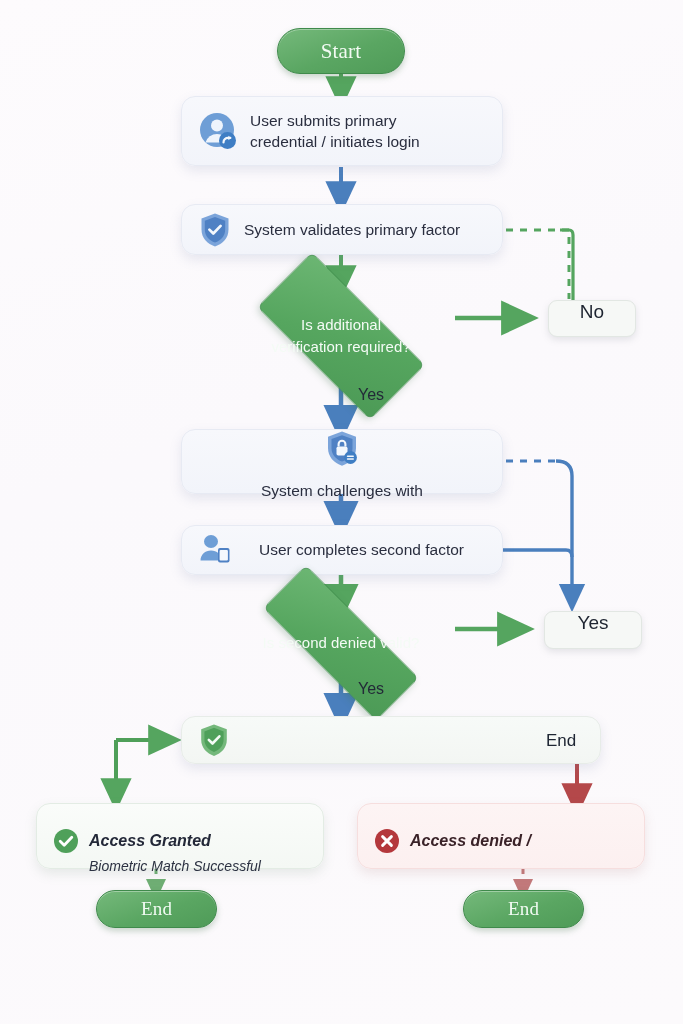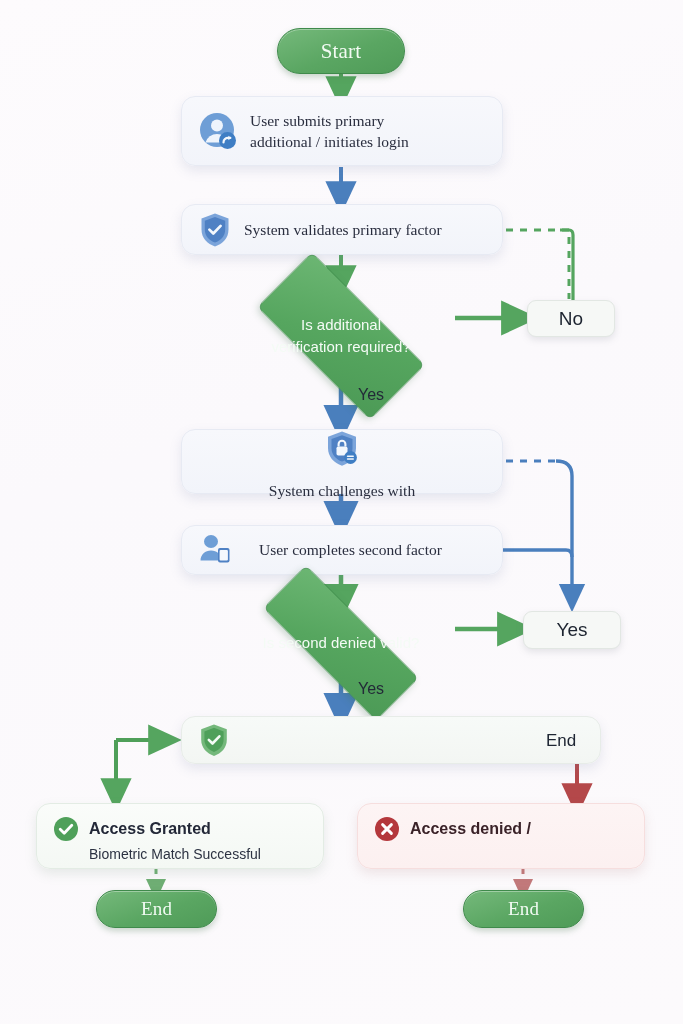--- a/index.html
+++ b/index.html
@@ -46,34 +46,34 @@
     border: 1px solid #e7eaf3;
     box-shadow: 0 5px 12px rgba(120,130,165,.16);
     padding: 0 16px;
     gap: 12px;
   }
   .card .txt {
     color: #2a2e3f;
     font-size: 15.5px;
     line-height: 1.38;
     font-weight: 500;
-    font-family: Liberation Serif, serif;
   }
 
   
   .labelbox {
     display: flex;
-    align-items: center;
+    align-items: flex-start;
     justify-content: center;
     border-radius: 9px;
     background: #f6f8f6;
     border: 1px solid #e2e7e3;
     box-shadow: 0 3px 7px rgba(120,130,140,.18);
     color: #1d2430;
     font-size: 19px;
+    margin-left: 21px;
   }
 
   
   .diamond-wrap { position: absolute; }
   .diamond {
     position: absolute;
     inset: 0;
     background: linear-gradient(150deg, #6cb673 0%, #56a65f 50%, #4c9a56 100%);
     border: 1px solid #3e8a4a;
     border-radius: 10px;
@@ -90,23 +90,24 @@
     color: #f4fbf5;
     font-size: 15px;
     line-height: 1.45;
     pointer-events: none;
   }
 
   
   .result {
     display: block;
     border-radius: 14px;
-    padding: 12px 16px 15px 16px;
+    padding: 24px 16px 15px 16px;
     box-sizing: border-box;
     position: absolute;
+    font-style: italic;
   }
   .result.ok {
     background: linear-gradient(180deg,#fafcfa 0%, #f4f8f4 100%);
     border: 1px solid #e3ece4;
     box-shadow: 0 5px 12px rgba(120,150,125,.16);
   }
   .result.bad {
     background: linear-gradient(180deg,#fdf4f4 0%, #fcf0f0 100%);
     border: 1px solid #f6dede;
     box-shadow: 0 5px 12px rgba(170,120,120,.16);
@@ -244,21 +245,21 @@
     <svg class="ico" width="40" height="40" viewBox="0 0 40 40">
       <circle cx="19" cy="19" r="17" fill="#6e9ed6"></circle>
       <circle cx="19" cy="14.5" r="6" fill="#eef4fc"></circle>
       <path d="M7.5 31.5a12 12 0 0 1 23 0z" fill="#eef4fc"></path>
       <circle cx="29.5" cy="29.5" r="8.5" fill="#3f7ec4"></circle>
       <path d="M25.5 31.5c0-3 2.2-4.6 4.6-4.6h2.2" stroke="#f2f7fd" stroke-width="2.2" fill="none" stroke-linecap="round"></path>
       <path d="M30.4 24.8l2.9 2.2-2.9 2.2z" fill="#f2f7fd"></path>
     </svg>
     <div>
       <div class="txt">User submits primary</div>
-      <div class="txt">additional / initiates login</div>
+      <div class="txt">credential / initiates login</div>
     </div>
   </div>
 
   <div class="node card" style="left:181px; top:204px; width:322px; height:51px;">
     <svg class="ico" width="34" height="36" viewBox="0 0 34 36">
       <path d="M17 1.5l13.5 5v11c0 8.5-5.8 14.4-13.5 17-7.7-2.6-13.5-8.5-13.5-17v-11z" fill="#7ba4da"></path>
       <path d="M17 5l10.2 3.8v8.6c0 6.5-4.4 11-10.2 13.1C11.2 28.4 6.8 23.9 6.8 17.4V8.8z" fill="#4f81c4"></path>
       <path d="M11.4 17.6l3.9 3.9 7.3-7.6" stroke="#f4f8fd" stroke-width="2.7" fill="none" stroke-linecap="round" stroke-linejoin="round"></path>
     </svg>
     <div class="txt">System validates primary factor</div>

